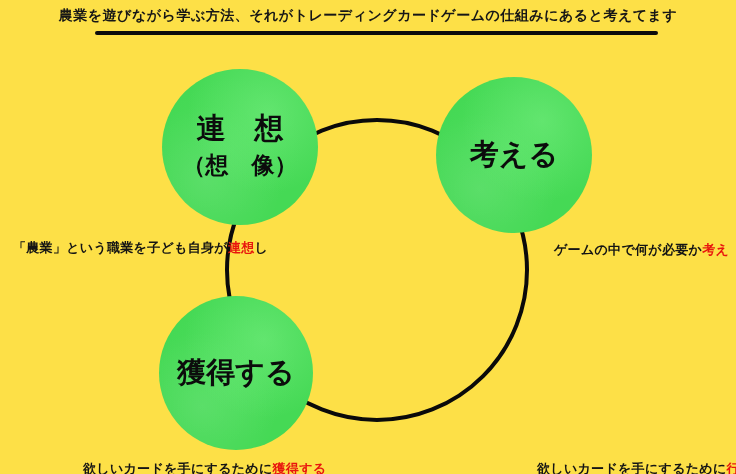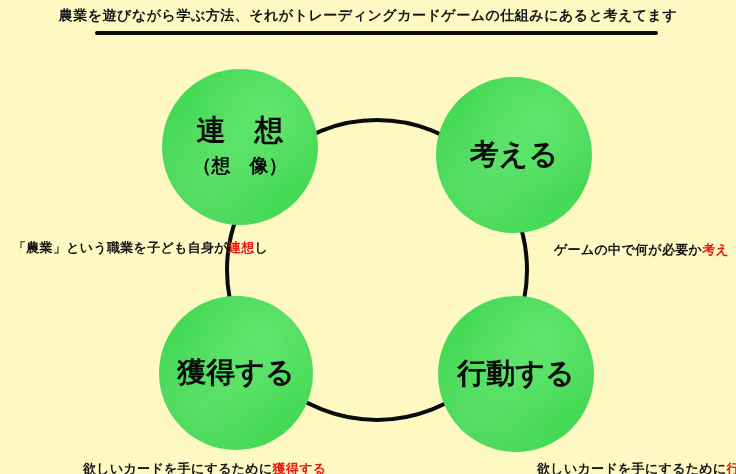--- a/index.html
+++ b/index.html
@@ -5,21 +5,21 @@
   html, body {
     margin: 0;
     padding: 0;
     background: #ffffff;
     font-family: "Liberation Sans", "DejaVu Sans", sans-serif;
   }
   .canvas {
     position: relative;
     width: 736px;
     height: 474px;
-    background: #fef9c3;
+    background: #fde047;
     overflow: hidden;
   }
 
   
   .title {
     position: absolute;
     top: 7px;
     left: 0;
     width: 100%;
     margin: 0;
@@ -69,21 +69,21 @@
     text-align: center;
   }
   .node-main {
     font-size: 29px;
     font-weight: bold;
     color: #0c0c0c;
     line-height: 1.1;
     white-space: nowrap;
   }
   .node-sub {
-    font-size: 19px;
+    font-size: 23px;
     font-weight: bold;
     color: #0c0c0c;
     margin-top: 6px;
     white-space: nowrap;
   }
   .node-associate { left: 162px; top: 69px;  width: 156px; height: 156px; }
   .node-think     { left: 436px; top: 77px;  width: 156px; height: 156px; text-align: center; }
   .node-acquire   { left: 159px; top: 296px; width: 154px; height: 154px; }
   .node-act       { left: 438px; top: 296px; width: 156px; height: 156px; }
 
@@ -119,23 +119,20 @@
   </div>
 
   <div class="node node-think">
     <div class="node-main">考える</div>
   </div>
 
   <div class="node node-acquire">
     <div class="node-main">獲得する</div>
   </div>
 
-  <div class="node node-act">
-    <div class="node-main">行動する</div>
-  </div>
 
   <p class="note note-associate"><span>「農業」という職業を子ども自身が</span><span class="hl">連想</span><span>し</span></p>
 
   <p class="note note-think"><span>ゲームの中で何が必要か</span><span class="hl">考え</span><span></span></p>
 
   <p class="note note-acquire"><span>欲しいカードを手にするために</span><span class="hl">獲得する</span><span></span></p>
 
   <p class="note note-act"><span>欲しいカードを手にするために</span><span class="hl">行動</span></p>
 
 </div>

